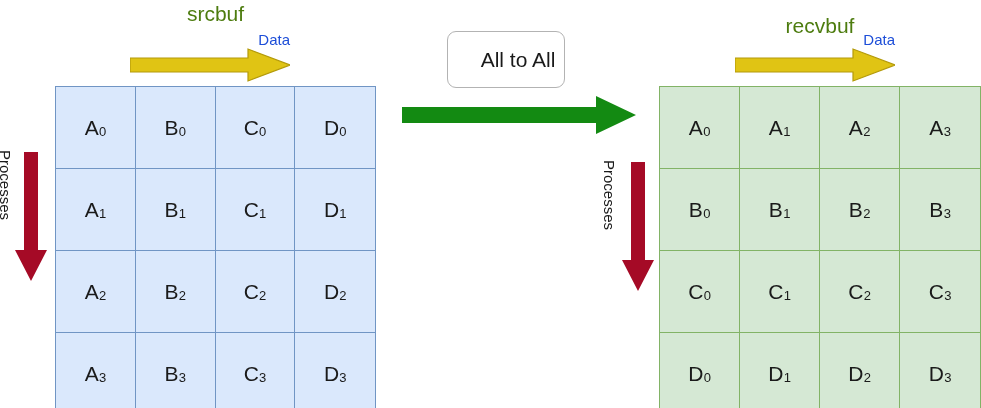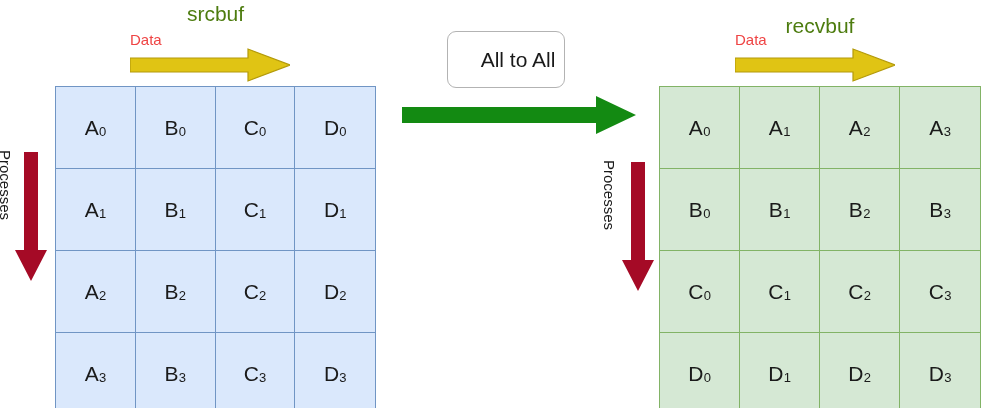--- a/index.html
+++ b/index.html
@@ -26,23 +26,23 @@
     white-space: nowrap;
     text-align: center;
   }
   #src-title { left: 55px;  top: 2px;  width: 321px; }
   #recv-title{ left: 659px; top: 14px;  width: 322px; }
 
   
   .data-caption {
     position: absolute;
     font-size: 15px;
-    color: #ef4444;
+    color: #1d4ed8;
     white-space: nowrap;
-    text-align: left;
+    text-align: right;
   }
   #src-data-caption  { left: 130px; top: 31px; width: 160px; }
   #recv-data-caption { left: 735px; top: 31px; width: 160px; }
 
   
   .data-arrow { position: absolute; }
   #src-data-arrow  { left: 130px; top: 48px; width: 160px; height: 34px; }
   #recv-data-arrow { left: 735px; top: 48px; width: 160px; height: 34px; }
 
   

